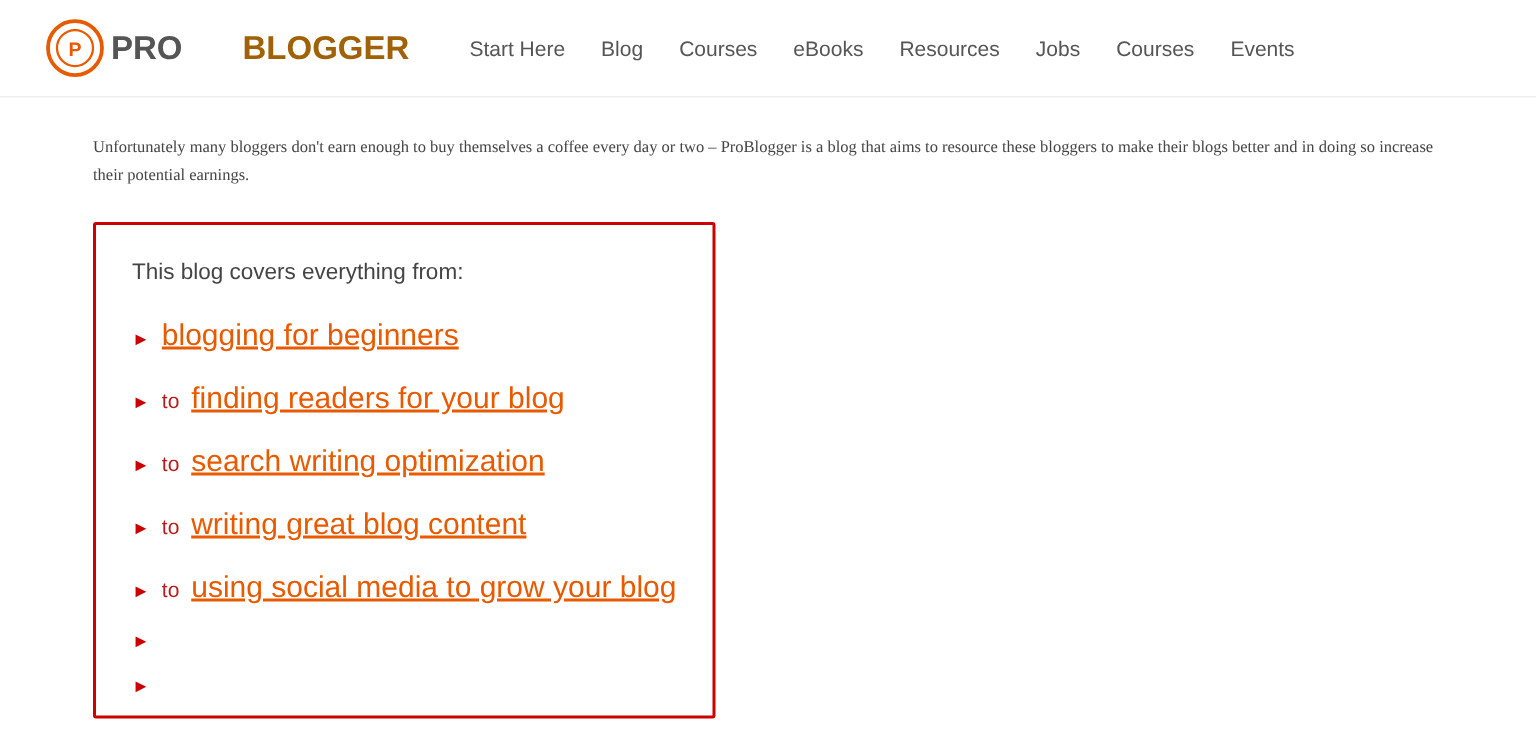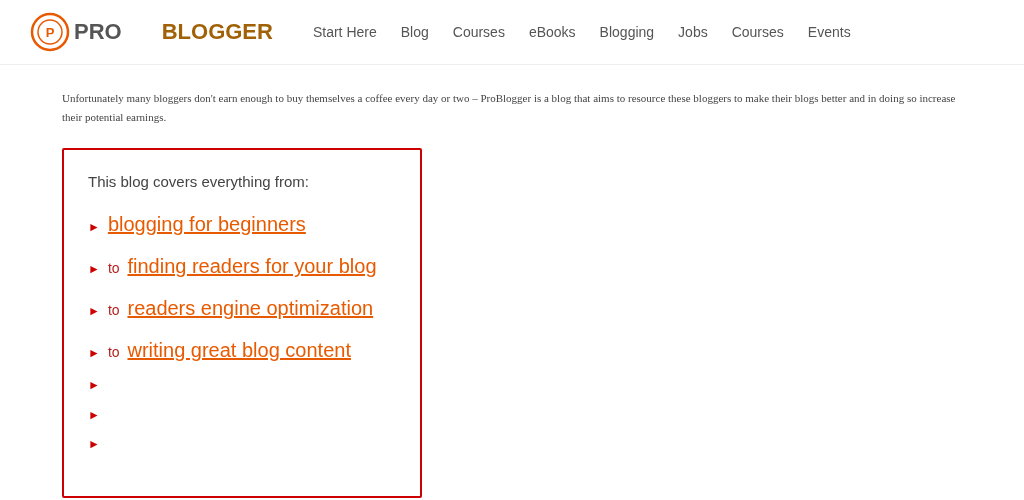--- a/index.html
+++ b/index.html
@@ -62,21 +62,21 @@
       font-size: 11px;
       color: #444;
       line-height: 1.7;
       margin-bottom: 22px;
     }
 
     
     .box {
       border: 2px solid #cc0000;
       border-radius: 2px;
-      padding: 20px 24px 32px 24px;
+      padding: 20px 24px 0 24px;
       margin-bottom: 22px;
       display: inline-block;
       min-width: 360px;
       max-width: 420px;
     }
 
     .box-heading {
       font-family: Arial, sans-serif;
       font-size: 15px;
       color: #444;
@@ -134,21 +134,21 @@
     </svg>
     <span class="logo-text">
       <span class="logo-pro">PRO</span><span class="logo-blogger">BLOGGER</span>
     </span>
   </div>
   <nav>
     <a href="#">Start Here</a>
     <a href="#">Blog</a>
     <a href="#">Courses</a>
     <a href="#">eBooks</a>
-    <a href="#">Blogging</a>
+    <a href="#">Resources</a>
     <a href="#">Jobs</a>
     <a href="#">Courses</a>
     <a href="#">Events</a>
   </nav>
 </header>
 
 <div class="content">
 
   <p class="intro-text">Unfortunately many bloggers don't earn enough to buy themselves a coffee every day or two – ProBlogger is a blog that aims to resource these bloggers to make their blogs better and in doing so increase their potential earnings.</p>
 
@@ -164,31 +164,34 @@
       </li>
       <li>
         <span class="bullet">►</span>
         <span>
           <span class="list-prefix">to </span><a href="#">finding readers for your blog</a>
         </span>
       </li>
       <li>
         <span class="bullet">►</span>
         <span>
-          <span class="list-prefix">to </span><a href="#">readers engine optimization</a>
+          <span class="list-prefix">to </span><a href="#">search writing optimization</a>
         </span>
       </li>
       <li>
         <span class="bullet">►</span>
         <span>
           <span class="list-prefix">to </span><a href="#">writing great blog content</a>
         </span>
       </li>
       <li>
         <span class="bullet">►</span>
+        <span>
+          <span class="list-prefix">to </span><a href="#">using social media to grow your blog</a>
+        </span>
       </li>
       <li>
         <span class="bullet">►</span>
       </li>
       <li>
         <span class="bullet">►</span>
       </li>
     </ul>
   </div>
 

